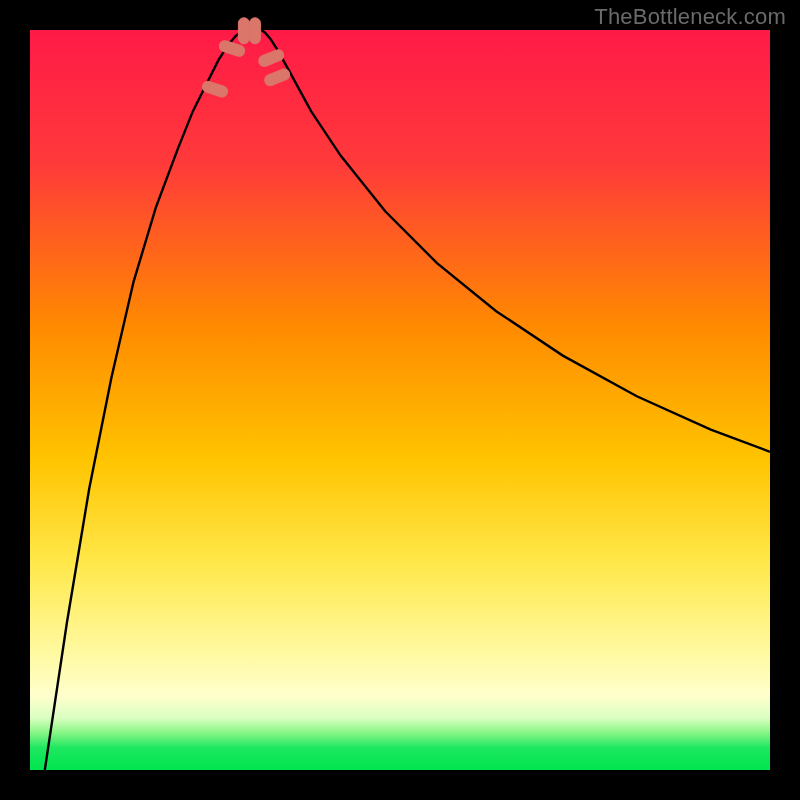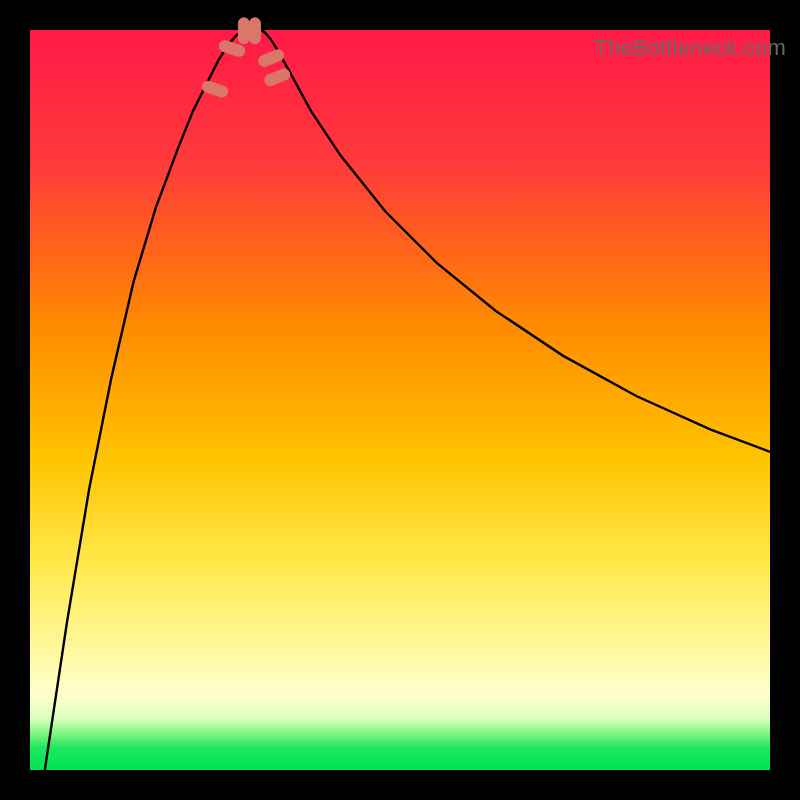--- a/index.html
+++ b/index.html
@@ -19,21 +19,20 @@
   .watermark {
     position: absolute;
     top: 4px;
     right: 14px;
     font-family: Arial, Helvetica, sans-serif;
     font-size: 22px;
     color: #6a6a6a;
     letter-spacing: 0.2px;
     z-index: 50;
     user-select: none;
-    margin-top: 31px;
   }
   svg.chart {
     position: absolute;
     left: 0;
     top: 0;
   }
   .curve {
     fill: none;
     stroke: #000;
     stroke-width: 2.4;

